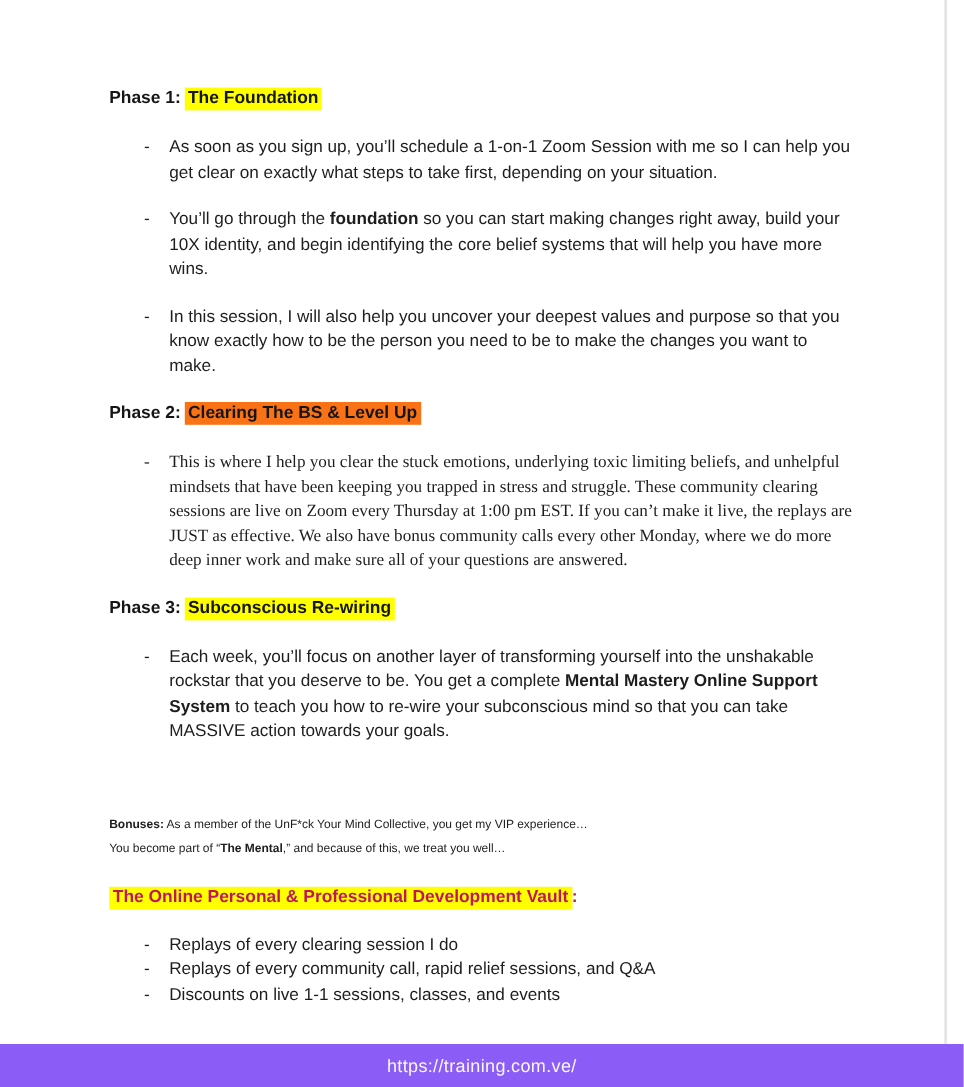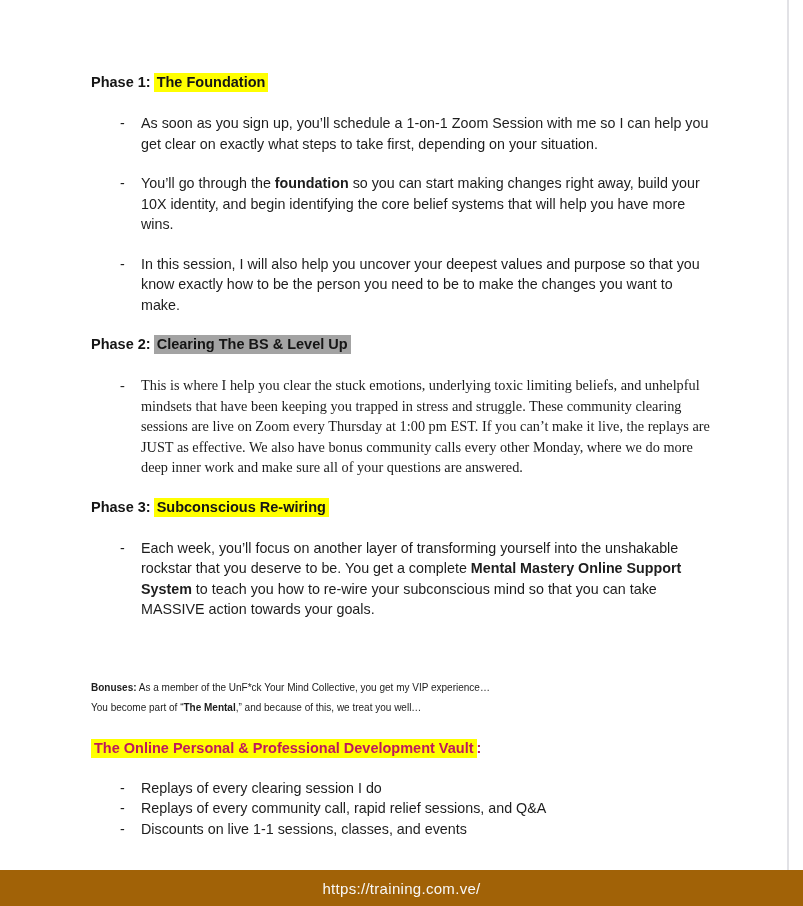--- a/index.html
+++ b/index.html
@@ -52,21 +52,21 @@
 
 <div class="page">
 
   <h2 class="phase"><span>Phase 1:</span><span class="hl" style="background: rgb(255, 255, 0);">The Foundation</span></h2>
   <ul class="spaced phase1-list">
     <li><span>As soon as you sign up, you’ll schedule a 1-on-1 Zoom Session with me so I can help you get clear on exactly what steps to take first, depending on your situation.</span></li>
     <li><span>You’ll go through the </span><span class="b">foundation</span><span> so you can start making changes right away, build your 10X identity, and begin identifying the core belief systems that will help you have more wins.</span></li>
     <li><span>In this session, I will also help you uncover your deepest values and purpose so that you know exactly how to be the person you need to be to make the changes you want to make.</span></li>
   </ul>
 
-  <h2 class="phase phase2-heading"><span>Phase 2:</span><span class="hl" style="background: #a3a3a3;">Clearing The BS &amp; Level Up</span></h2>
+  <h2 class="phase phase2-heading"><span>Phase 2:</span><span class="hl" style="background: #f97316;">Clearing The BS &amp; Level Up</span></h2>
   <ul class="spaced phase2-list">
     <li><span>This is where I help you clear the stuck emotions, underlying toxic limiting beliefs, and unhelpful mindsets that have been keeping you trapped in stress and struggle. These community clearing sessions are live on Zoom every Thursday at 1:00 pm EST. If you can’t make it live, the replays are JUST as effective. We also have bonus community calls every other Monday, where we do more deep inner work and make sure all of your questions are answered.</span></li>
   </ul>
 
   <h2 class="phase phase3-heading"><span>Phase 3:</span><span class="hl" style="background: rgb(255, 255, 0);">Subconscious Re-wiring</span></h2>
   <ul class="spaced phase3-list">
     <li><span>Each week, you’ll focus on another layer of transforming yourself into the unshakable rockstar that you deserve to be. You get a complete </span><span class="b">Mental Mastery Online Support System</span><span> to teach you how to re-wire your subconscious mind so that you can take MASSIVE action towards your goals.</span></li>
   </ul>
 
   <p class="bonuses"><span class="b">Bonuses:</span><span> As a member of the UnF*ck Your Mind Collective, you get my VIP experience…</span><br><span>You become part of “</span><span class="b">The Mental</span><span>,” and because of this, we treat you well…</span></p>
@@ -75,15 +75,15 @@
   <ul class="vault-list">
     <li><span>Replays of every clearing session I do</span></li>
     <li><span>Replays of every community call, rapid relief sessions, and Q&amp;A</span></li>
     <li><span>Discounts on live 1-1 sessions, classes, and events</span></li>
   </ul>
 
 </div>
 
 <div class="page-edge"></div>
 
-<div class="footer" style="background: #a16207;">
+<div class="footer" style="background: #8b5cf6;">
   <span style="color: rgb(248, 248, 248);">https://training.com.ve/</span>
 </div>
 
 </body></html>

